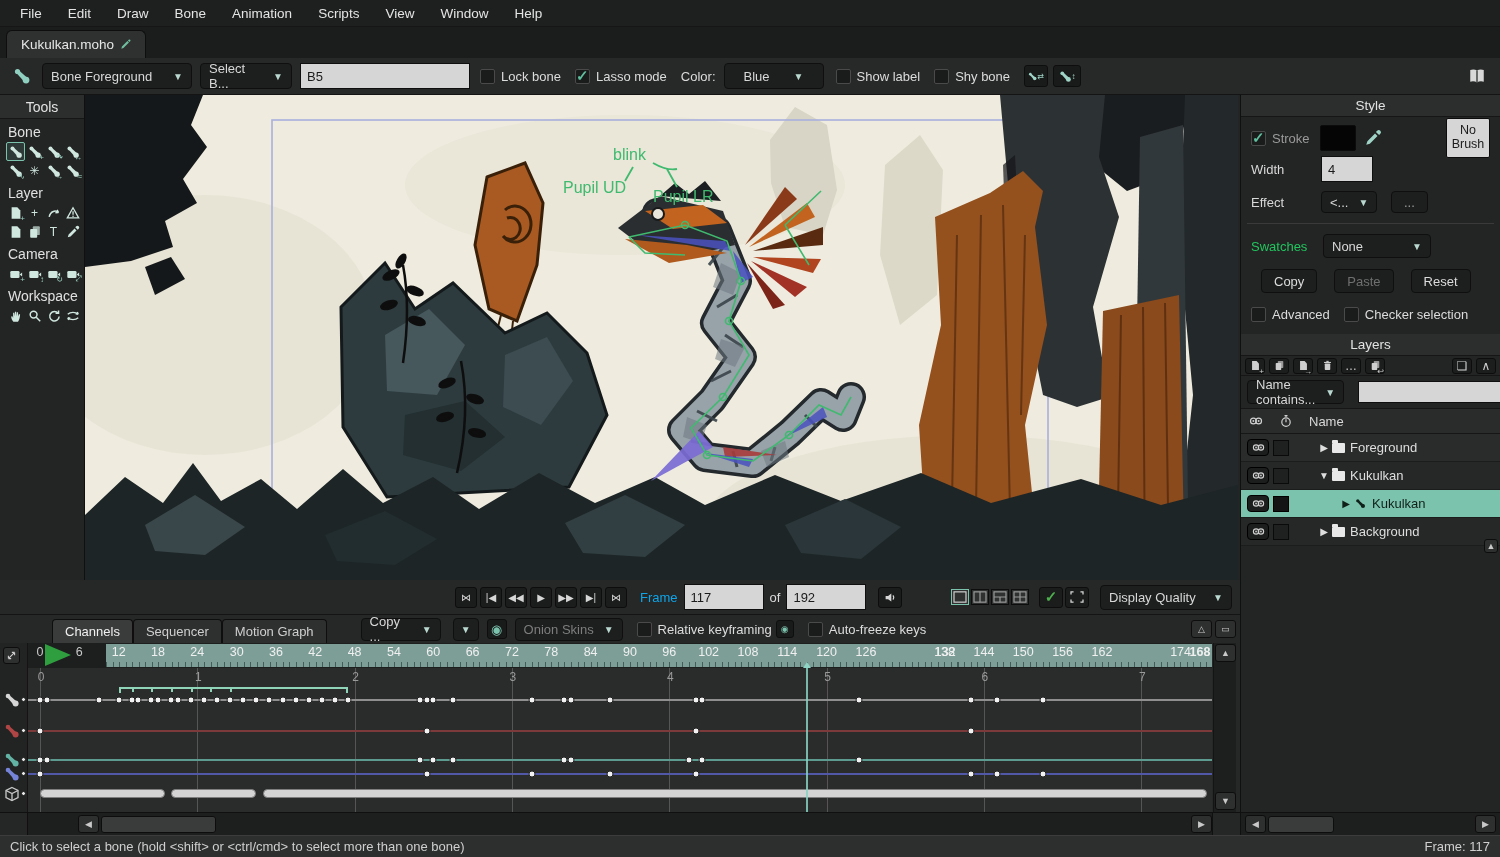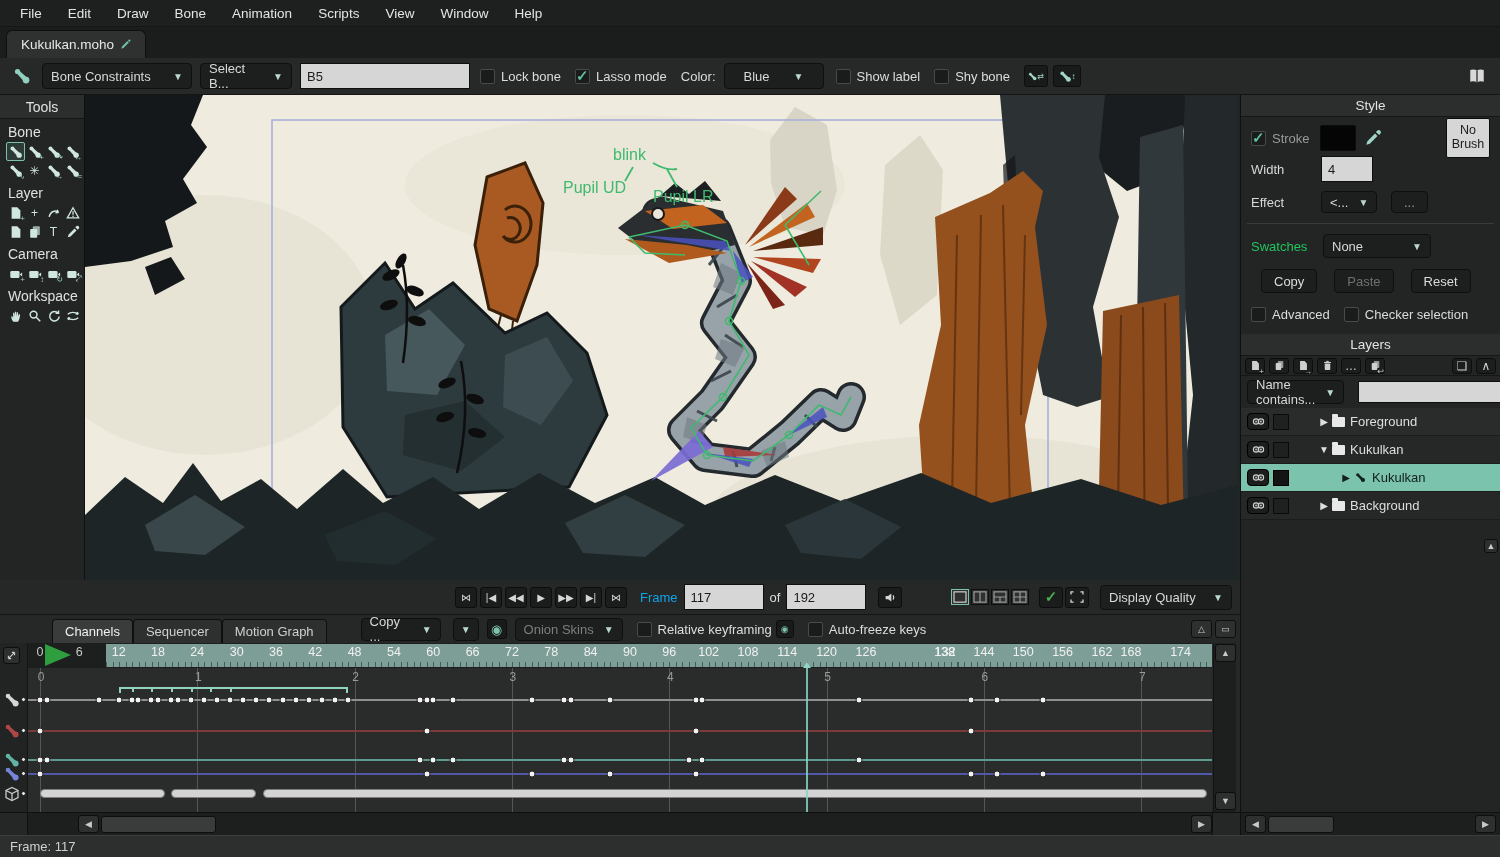--- a/index.html
+++ b/index.html
@@ -293,21 +293,21 @@
           <use href="#sym-pencil"></use>
         </svg>
     </div>
   </div>
 
   <div class="optbar">
     <svg class="ic opt-toolicon">
         <use href="#sym-bone"></use>
       </svg>
     <div class="dd" style="width:150px">
-      <span>Bone Constraints</span>
+      <span>Bone Foreground</span>
         <span class="caret">▼</span>
     </div>
     <div class="dd" style="width:92px;margin-left:8px">
       <span>Select B...</span>
         <span class="caret">▼</span>
     </div>
     <input class="txtin" style="width: 170px; margin-left: 8px;" value="B5">
     <span class="cb" style="margin-left:10px"></span>
     <span class="cb-lab">Lock bone</span>
     <span class="cb checked"></span>
@@ -694,20 +694,29 @@
         <div class="ltb">
           <span style="font-size: 12px;">∧</span>
         </div>
       </div>
     <div class="filter-row">
       <div class="dd" style="width:146px;height:24px">
         <span>Name contains...</span>
           <span class="caret">▼</span>
       </div>
       <input class="txtin" style="flex: 1 1 0%; height: 22px;">
+    </div>
+    <div class="colhead">
+      <svg class="ic">
+          <use href="#sym-eye"></use>
+        </svg>
+      <svg class="ic">
+          <use href="#sym-clock"></use>
+        </svg>
+      <span>Name</span>
     </div>
     <div id="layers-list">
         <div class="lrow">
           <div class="eyebtn">
             <svg class="ic" style="width: 13px; height: 13px;">
               <use href="#sym-eye"></use>
             </svg>
           </div>
           <div class="lswatch"></div>
           <div style="width: 26px;"></div>
@@ -906,21 +915,21 @@
           <div class="ruler-num" style="left: 719.94px;">108</div>
           <div class="ruler-num" style="left: 759.27px;">114</div>
           <div class="ruler-num" style="left: 798.6px;">120</div>
           <div class="ruler-num" style="left: 837.93px;">126</div>
           <div class="ruler-num" style="left: 877.26px; margin-left: 40px;">132</div>
           <div class="ruler-num" style="left: 916.59px;">138</div>
           <div class="ruler-num" style="left: 955.92px;">144</div>
           <div class="ruler-num" style="left: 995.25px;">150</div>
           <div class="ruler-num" style="left: 1034.58px;">156</div>
           <div class="ruler-num" style="left: 1073.91px;">162</div>
-          <div class="ruler-num" style="left: 1103px;">168</div>
+          <div class="ruler-num" style="left: 1172px; font-weight: bold;">168</div>
           <div class="ruler-num" style="left: 1152.57px;">174</div>
           <div class="playtri"></div>
           <div class="cfmarker" style="left: 778.935px;"></div>
         </div>
       <div class="tl-tracks" id="tl-tracks">
           <div class="sec-line" style="left: 12px;"></div>
           <div class="sec-label" style="left: 13px;">0</div>
           <div class="sec-line" style="left: 169.32px;"></div>
           <div class="sec-label" style="left: 170.32px;">1</div>
           <div class="sec-line" style="left: 326.64px;"></div>
@@ -1029,16 +1038,17 @@
   </div>
 
   <div class="rscroll">
     <div class="sb-btn">◀</div>
     <div class="hthumb" style="width:66px"></div>
     <div style="flex:1"></div>
     <div class="sb-btn">▶</div>
   </div>
 
   <div class="statusbar">
+    <span>Click to select a bone (hold &lt;shift&gt; or &lt;ctrl/cmd&gt; to select more than one bone)</span>
     <span>Frame: 117</span>
   </div>
 
 </div>
 
 </body></html>

